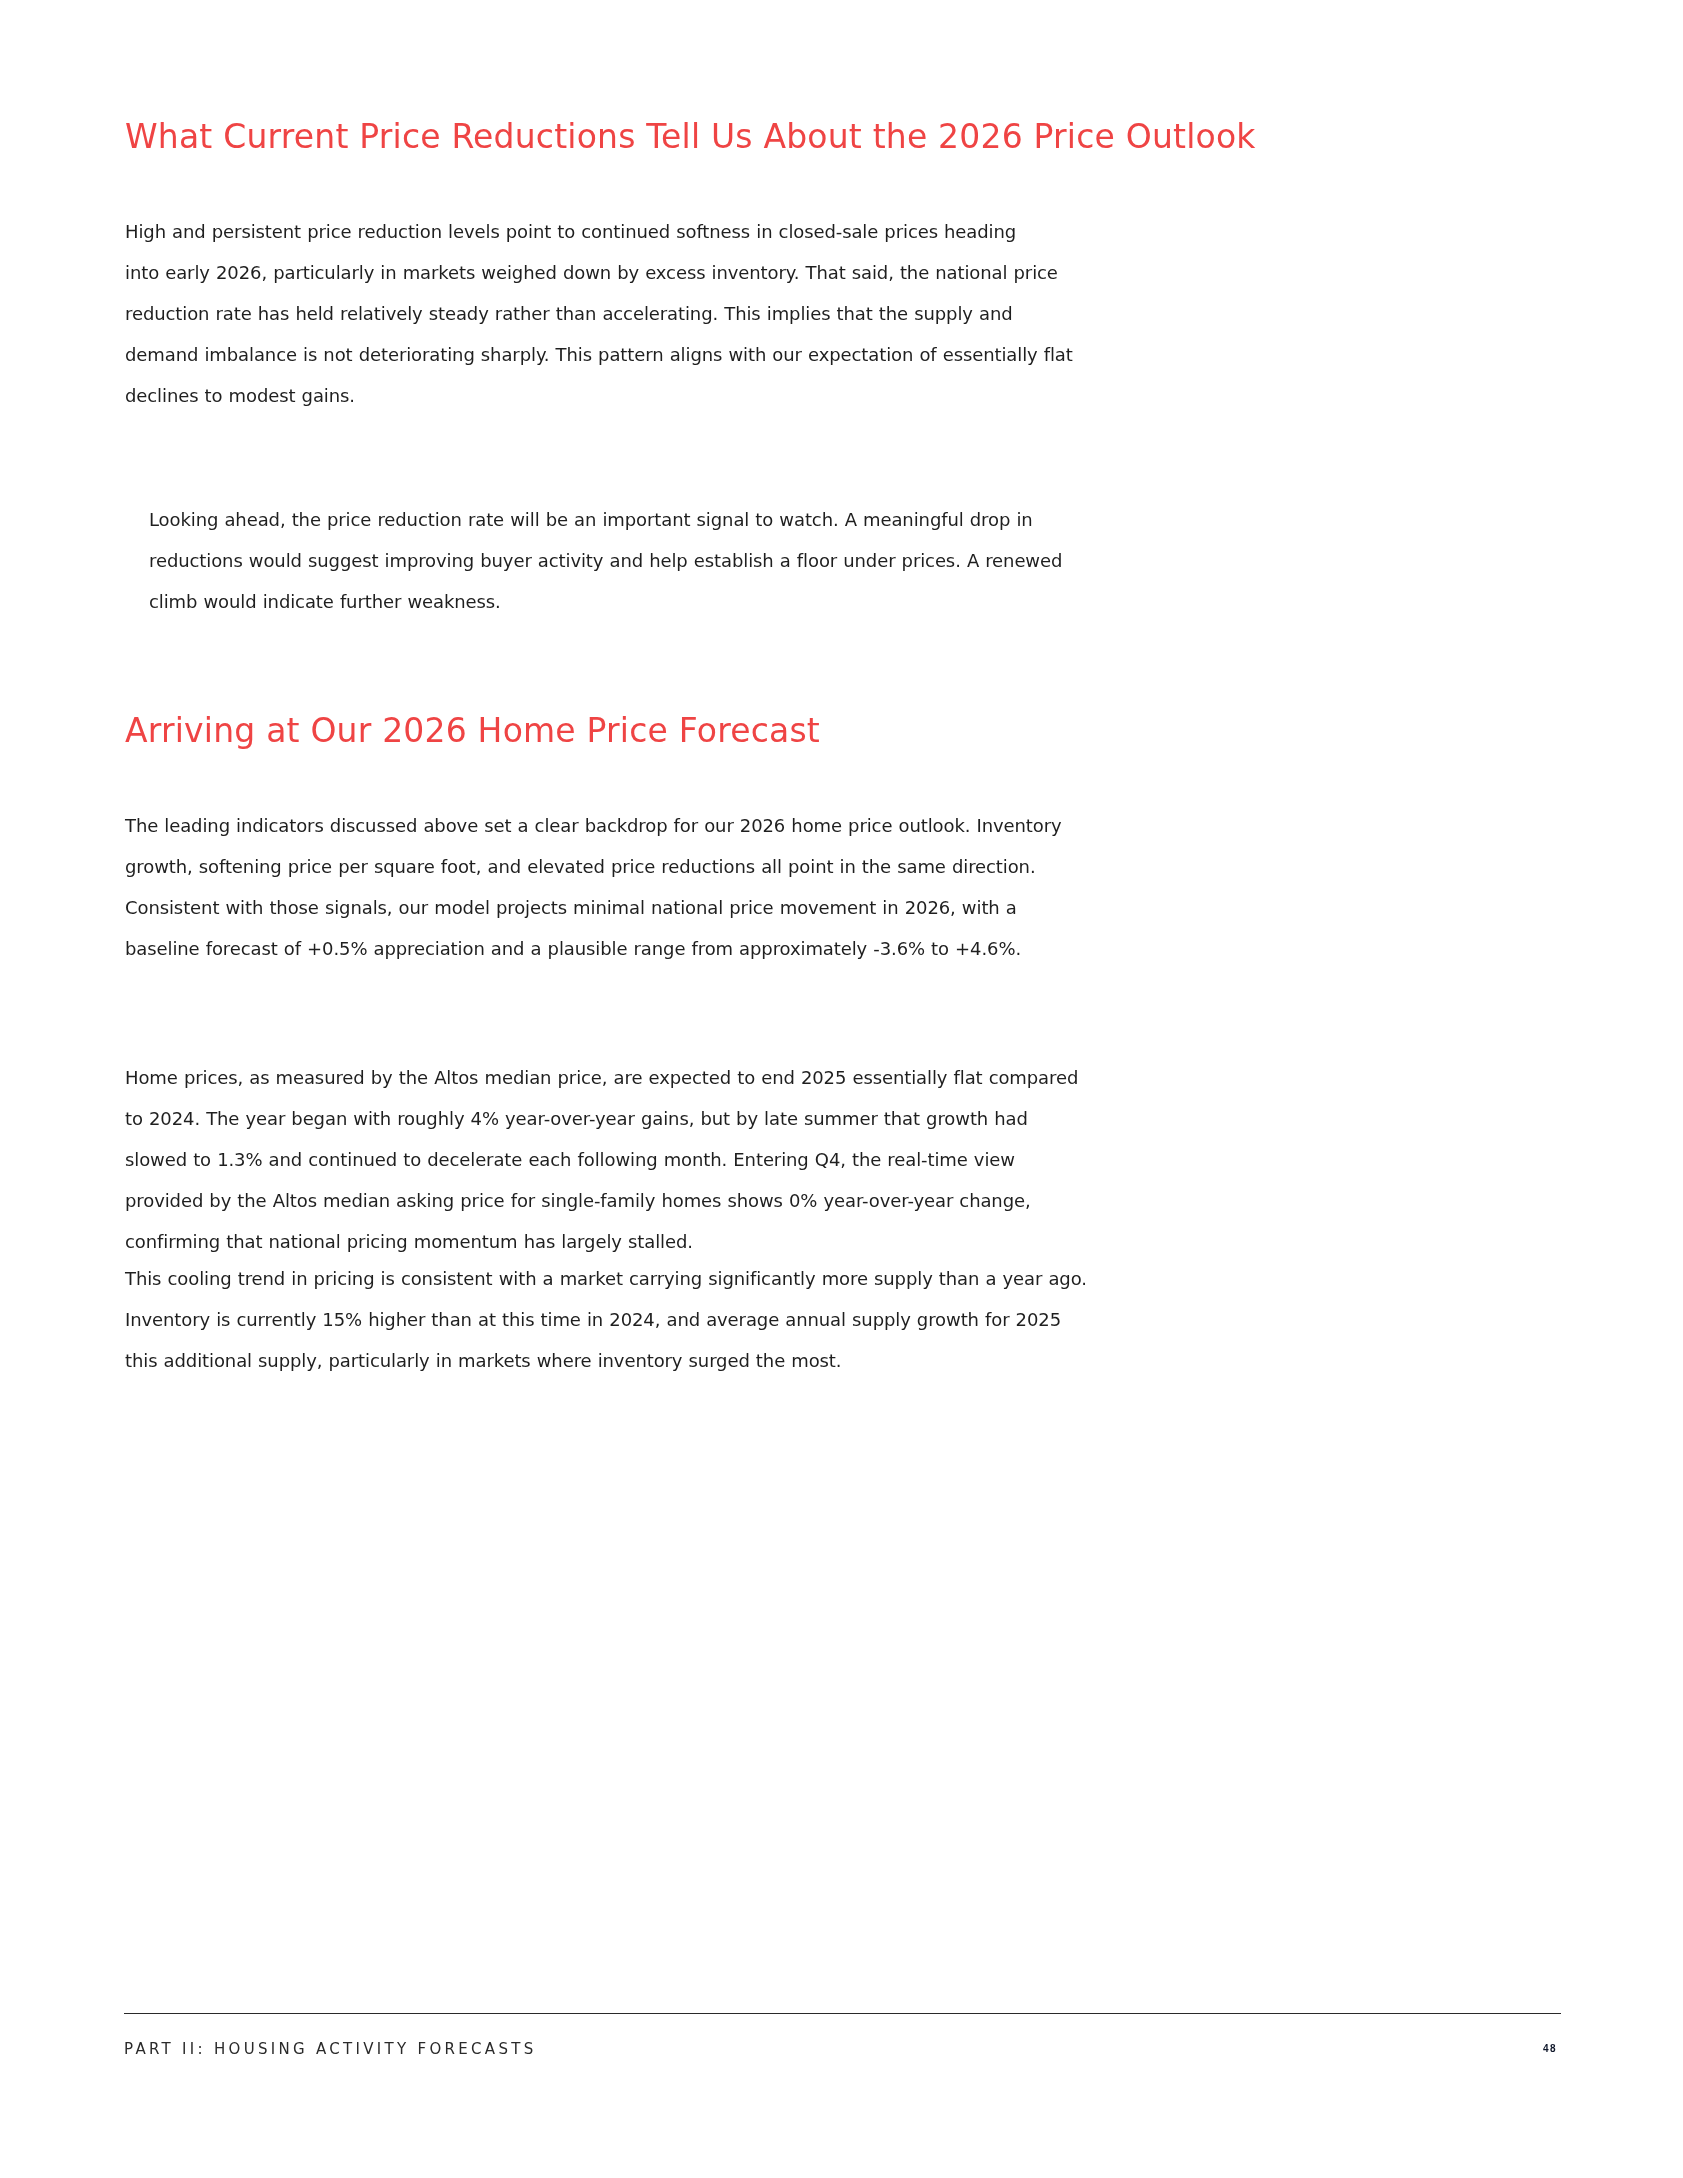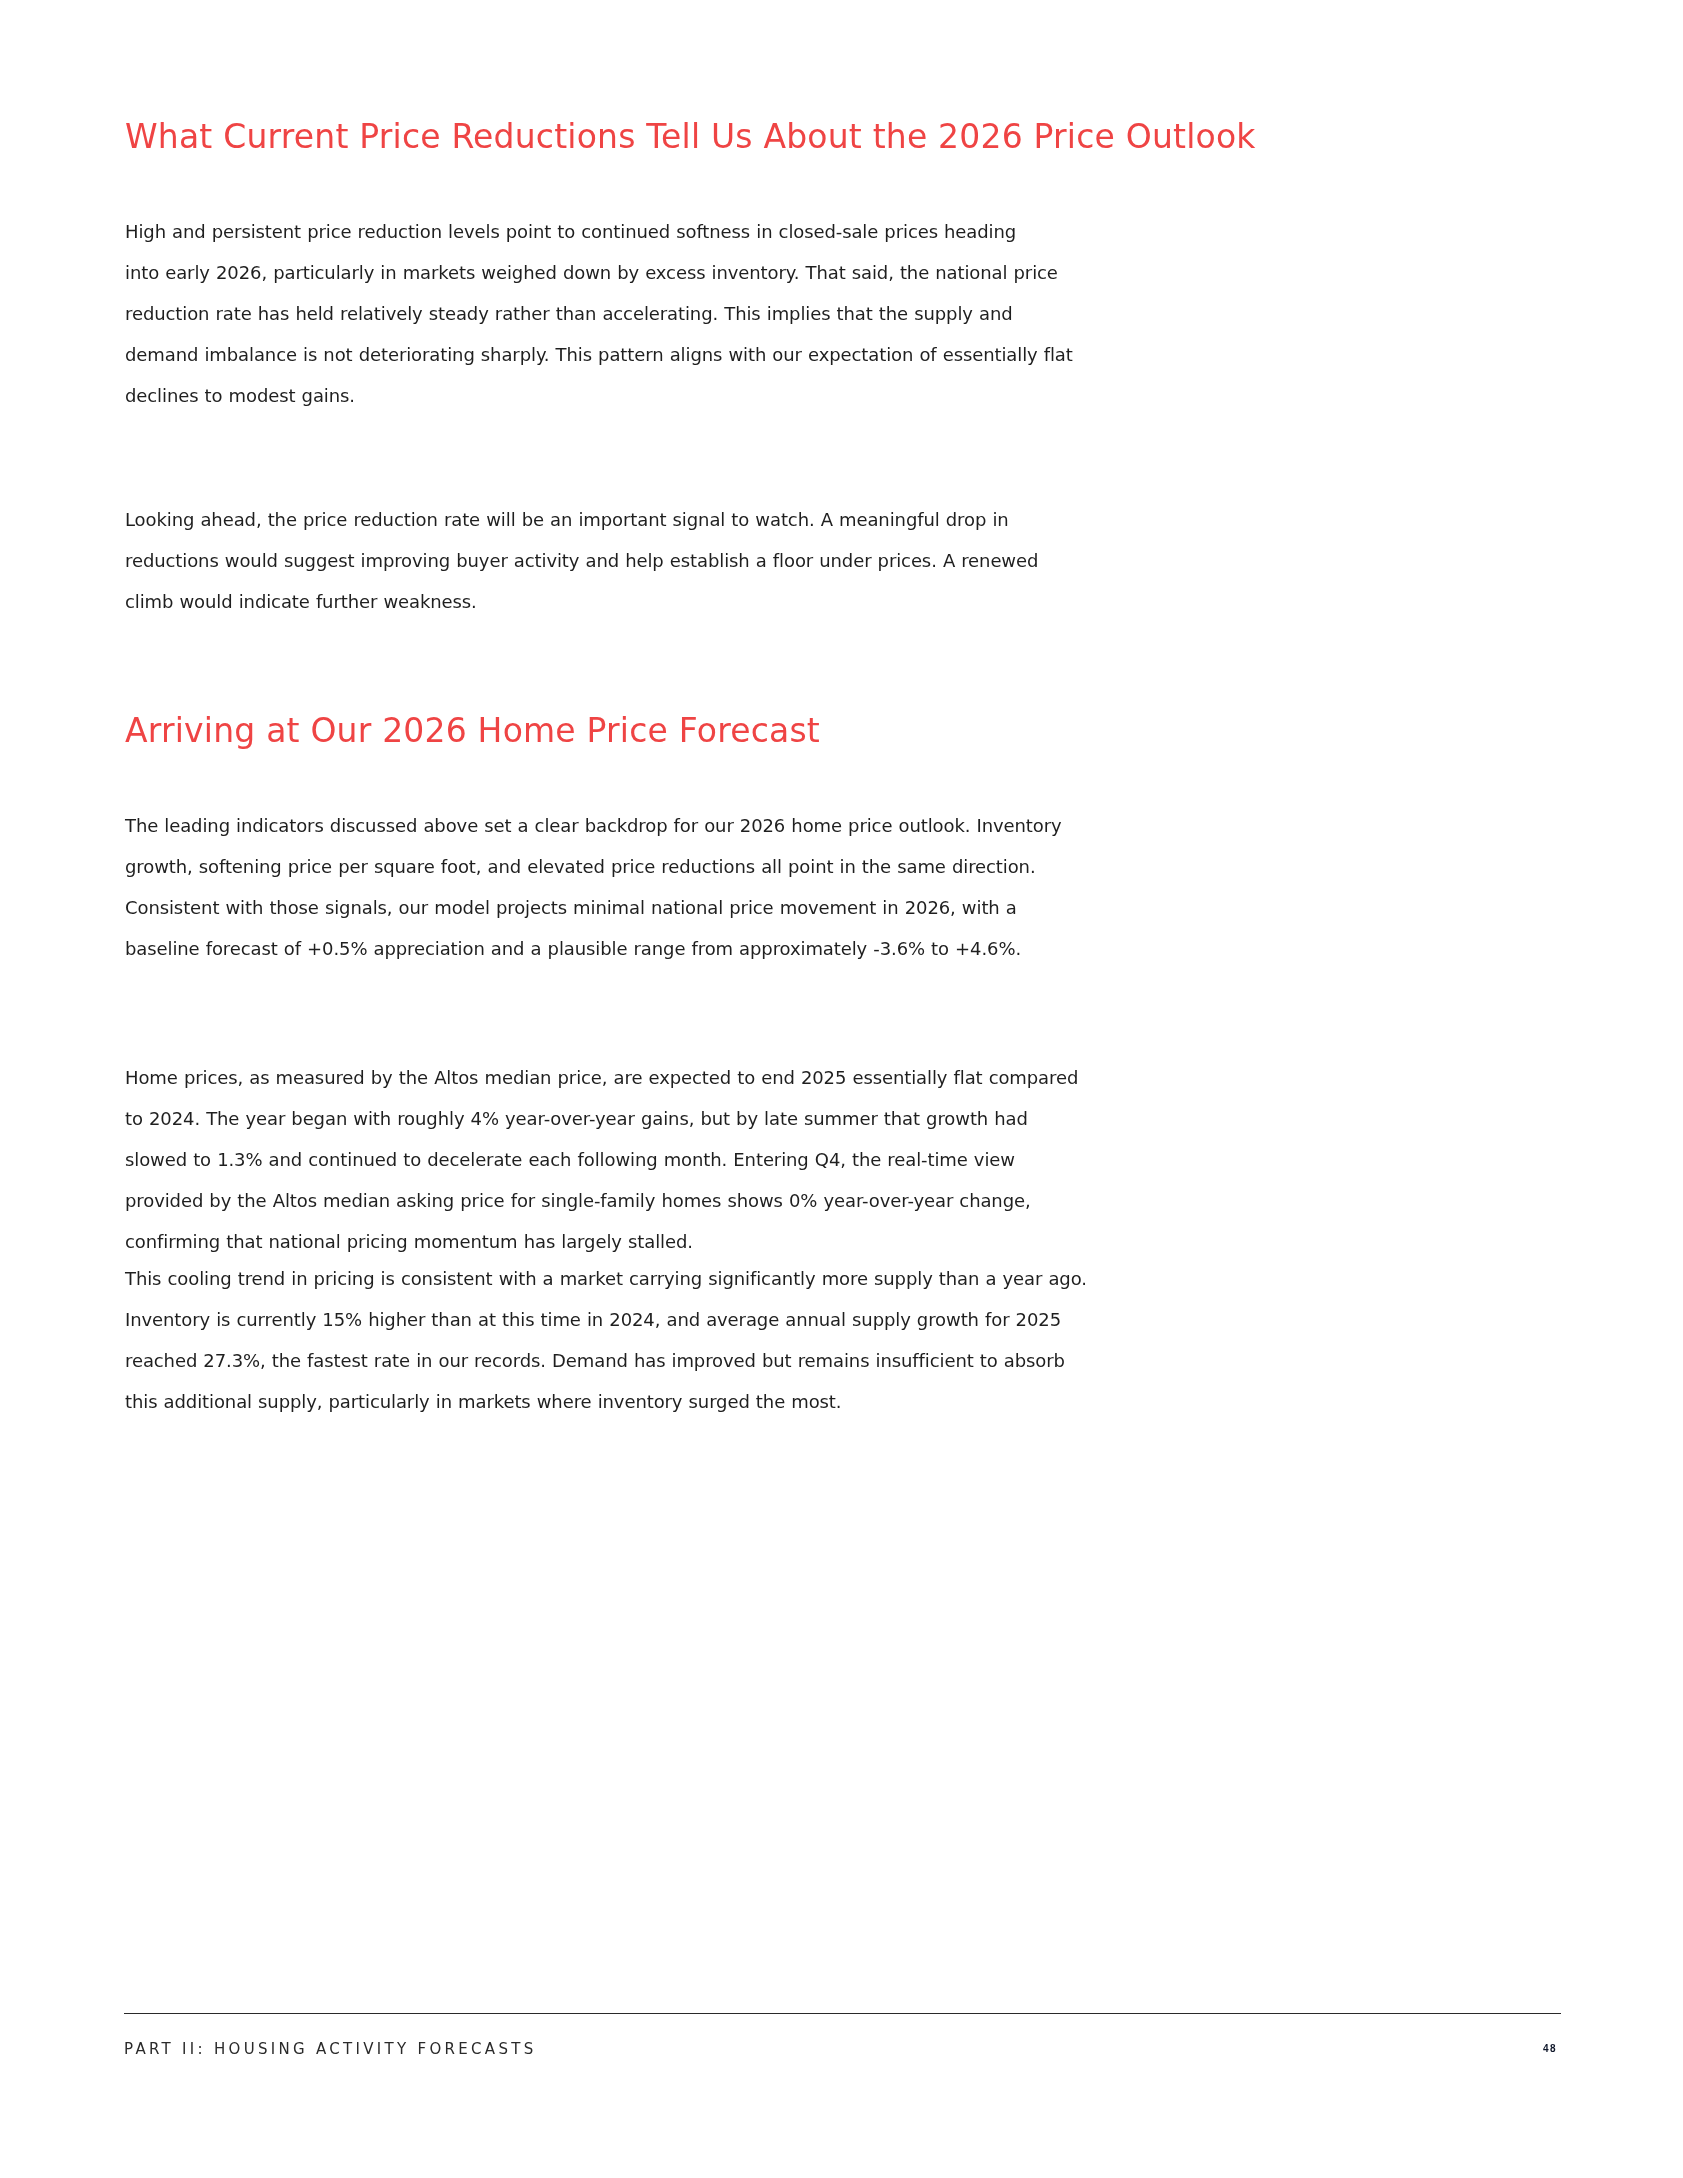--- a/index.html
+++ b/index.html
@@ -82,21 +82,21 @@
 <h2 class="heading" style="top:117px;">What Current Price Reductions Tell Us About the 2026 Price Outlook</h2>
 
 <div class="para" style="top:211px;">
   <span class="line">High and persistent price reduction levels point to continued softness in closed-sale prices heading</span>
   <span class="line">into early 2026, particularly in markets weighed down by excess inventory. That said, the national price</span>
   <span class="line">reduction rate has held relatively steady rather than accelerating. This implies that the supply and</span>
   <span class="line">demand imbalance is not deteriorating sharply. This pattern aligns with our expectation of essentially flat</span>
   <span class="line">declines to modest gains.</span>
 </div>
 
-<div class="para" style="top:499px;">
+<div class="para" style="top:499px;margin-left:24px;">
   <span class="line">Looking ahead, the price reduction rate will be an important signal to watch. A meaningful drop in</span>
   <span class="line">reductions would suggest improving buyer activity and help establish a floor under prices. A renewed</span>
   <span class="line">climb would indicate further weakness.</span>
 </div>
 
 <h2 class="heading" style="top:711px;">Arriving at Our 2026 Home Price Forecast</h2>
 
 <div class="para" style="top:805px;">
   <span class="line">The leading indicators discussed above set a clear backdrop for our 2026 home price outlook. Inventory</span>
   <span class="line">growth, softening price per square foot, and elevated price reductions all point in the same direction.</span>
@@ -108,20 +108,19 @@
   <span class="line">Home prices, as measured by the Altos median price, are expected to end 2025 essentially flat compared</span>
   <span class="line">to 2024. The year began with roughly 4% year-over-year gains, but by late summer that growth had</span>
   <span class="line">slowed to 1.3% and continued to decelerate each following month. Entering Q4, the real-time view</span>
   <span class="line">provided by the Altos median asking price for single-family homes shows 0% year-over-year change,</span>
   <span class="line">confirming that national pricing momentum has largely stalled.</span>
 </div>
 
 <div class="para" style="top:1258px;">
   <span class="line">This cooling trend in pricing is consistent with a market carrying significantly more supply than a year ago.</span>
   <span class="line">Inventory is currently 15% higher than at this time in 2024, and average annual supply growth for 2025</span>
-  <span class="line">reached 27.3%, the fastest rate in our records. Demand has improved but remains insufficient to absorb</span>
   <span class="line">this additional supply, particularly in markets where inventory surged the most.</span>
 </div>
 
 <div class="footer-rule"></div>
 <div class="footer-section">PART II: HOUSING ACTIVITY FORECASTS</div>
 <div class="footer-page">48</div>
 
 
 </body></html>

